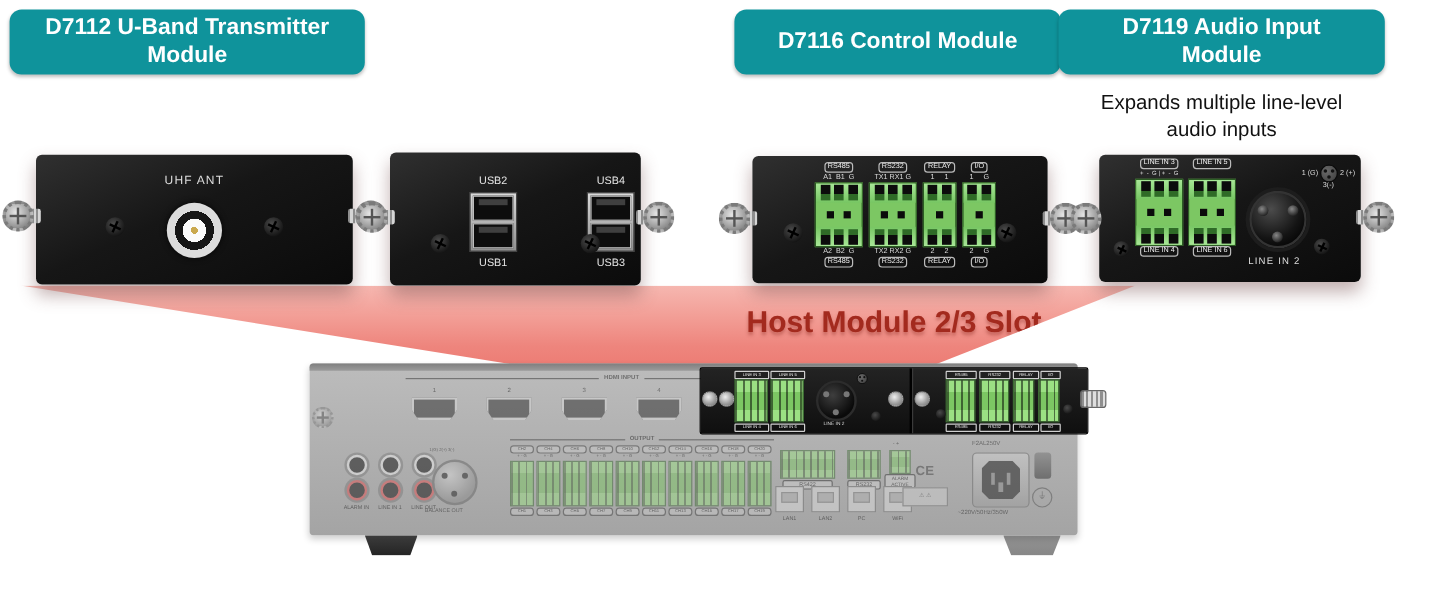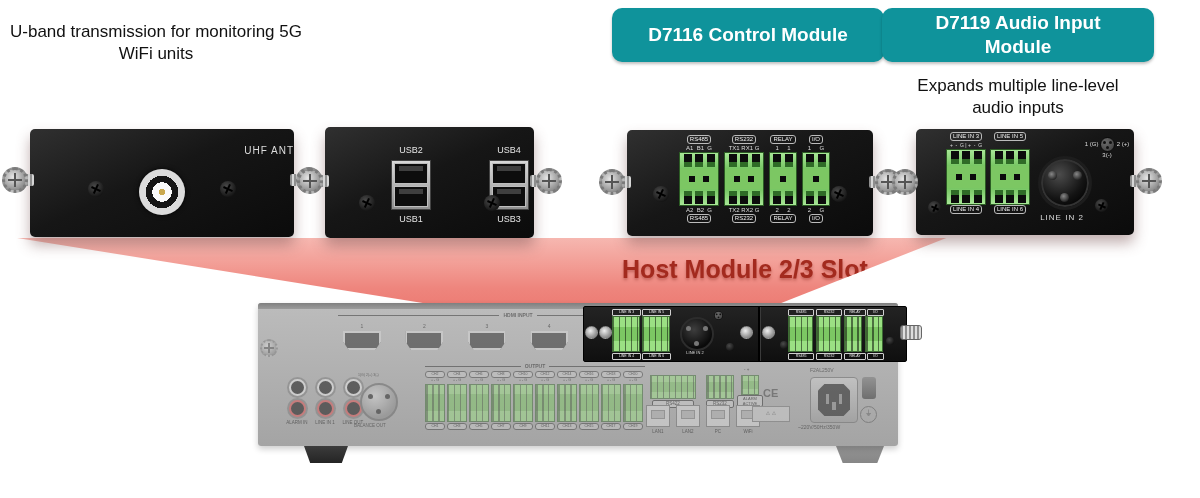--- a/index.html
+++ b/index.html
@@ -172,21 +172,23 @@
   .mini-xlr i:nth-child(1){left:4px;top:7px;} .mini-xlr i:nth-child(2){right:4px;top:7px;}
   .mini-xlr i:nth-child(3){left:12px;bottom:3px;}
   .slot-lbl{position:absolute;font-size:4px;color:#ddd;text-align:center;white-space:nowrap;}
   .side-thumb{position:absolute;left:316px;top:18px;width:20px;height:13px;border-radius:3px;z-index:4;
         background:repeating-linear-gradient(90deg,#8f8f8f 0 2px,#dedede 2px 4px);border:1px solid #666;}
 </style>
 </head>
 <body>
 
 <div class="col" id="col1">
-  <div class="desc"><span>U-band transmission for monitoring 5G WiFi units</span></div>
+  <div class="badge">
+      <span>D7112 U-Band Transmitter Module</span>
+    </div>
 </div>
 <div class="col" id="col2">
 </div>
 <div class="col" id="col3">
   <div class="badge">
       <span>D7116 Control Module</span>
     </div>
 </div>
 <div class="col" id="col4">
   <div class="badge">
@@ -197,21 +199,21 @@
 
 <div class="funnel">
   <div class="callout">Host Module 2/3 Slot</div>
 </div>
 
 <div class="panel" id="panel1">
   <div class="barrel" style="left:-12px;top:45px;"></div>
   <div class="thumb" style="left:-28px;top:38px;"></div>
   <div class="barrel" style="right:-12px;top:45px;"></div>
   <div class="thumb" style="right:-28px;top:38px;"></div>
-  <div class="ptext" style="top:16px;text-align:right;">UHF ANT</div>
+  <div class="ptext" style="top:16px;">UHF ANT</div>
   <div class="bnc"></div>
   <div class="screw" style="left:58px;top:52px;"></div>
   <div class="screw" style="right:58px;top:52px;"></div>
 </div>
 
 <div class="panel" id="panel2">
   <div class="barrel" style="left:-12px;top:48px;"></div>
   <div class="thumb" style="left:-28px;top:41px;"></div>
   <div class="barrel" style="right:-12px;top:48px;"></div>
   <div class="thumb" style="right:-28px;top:41px;"></div>

